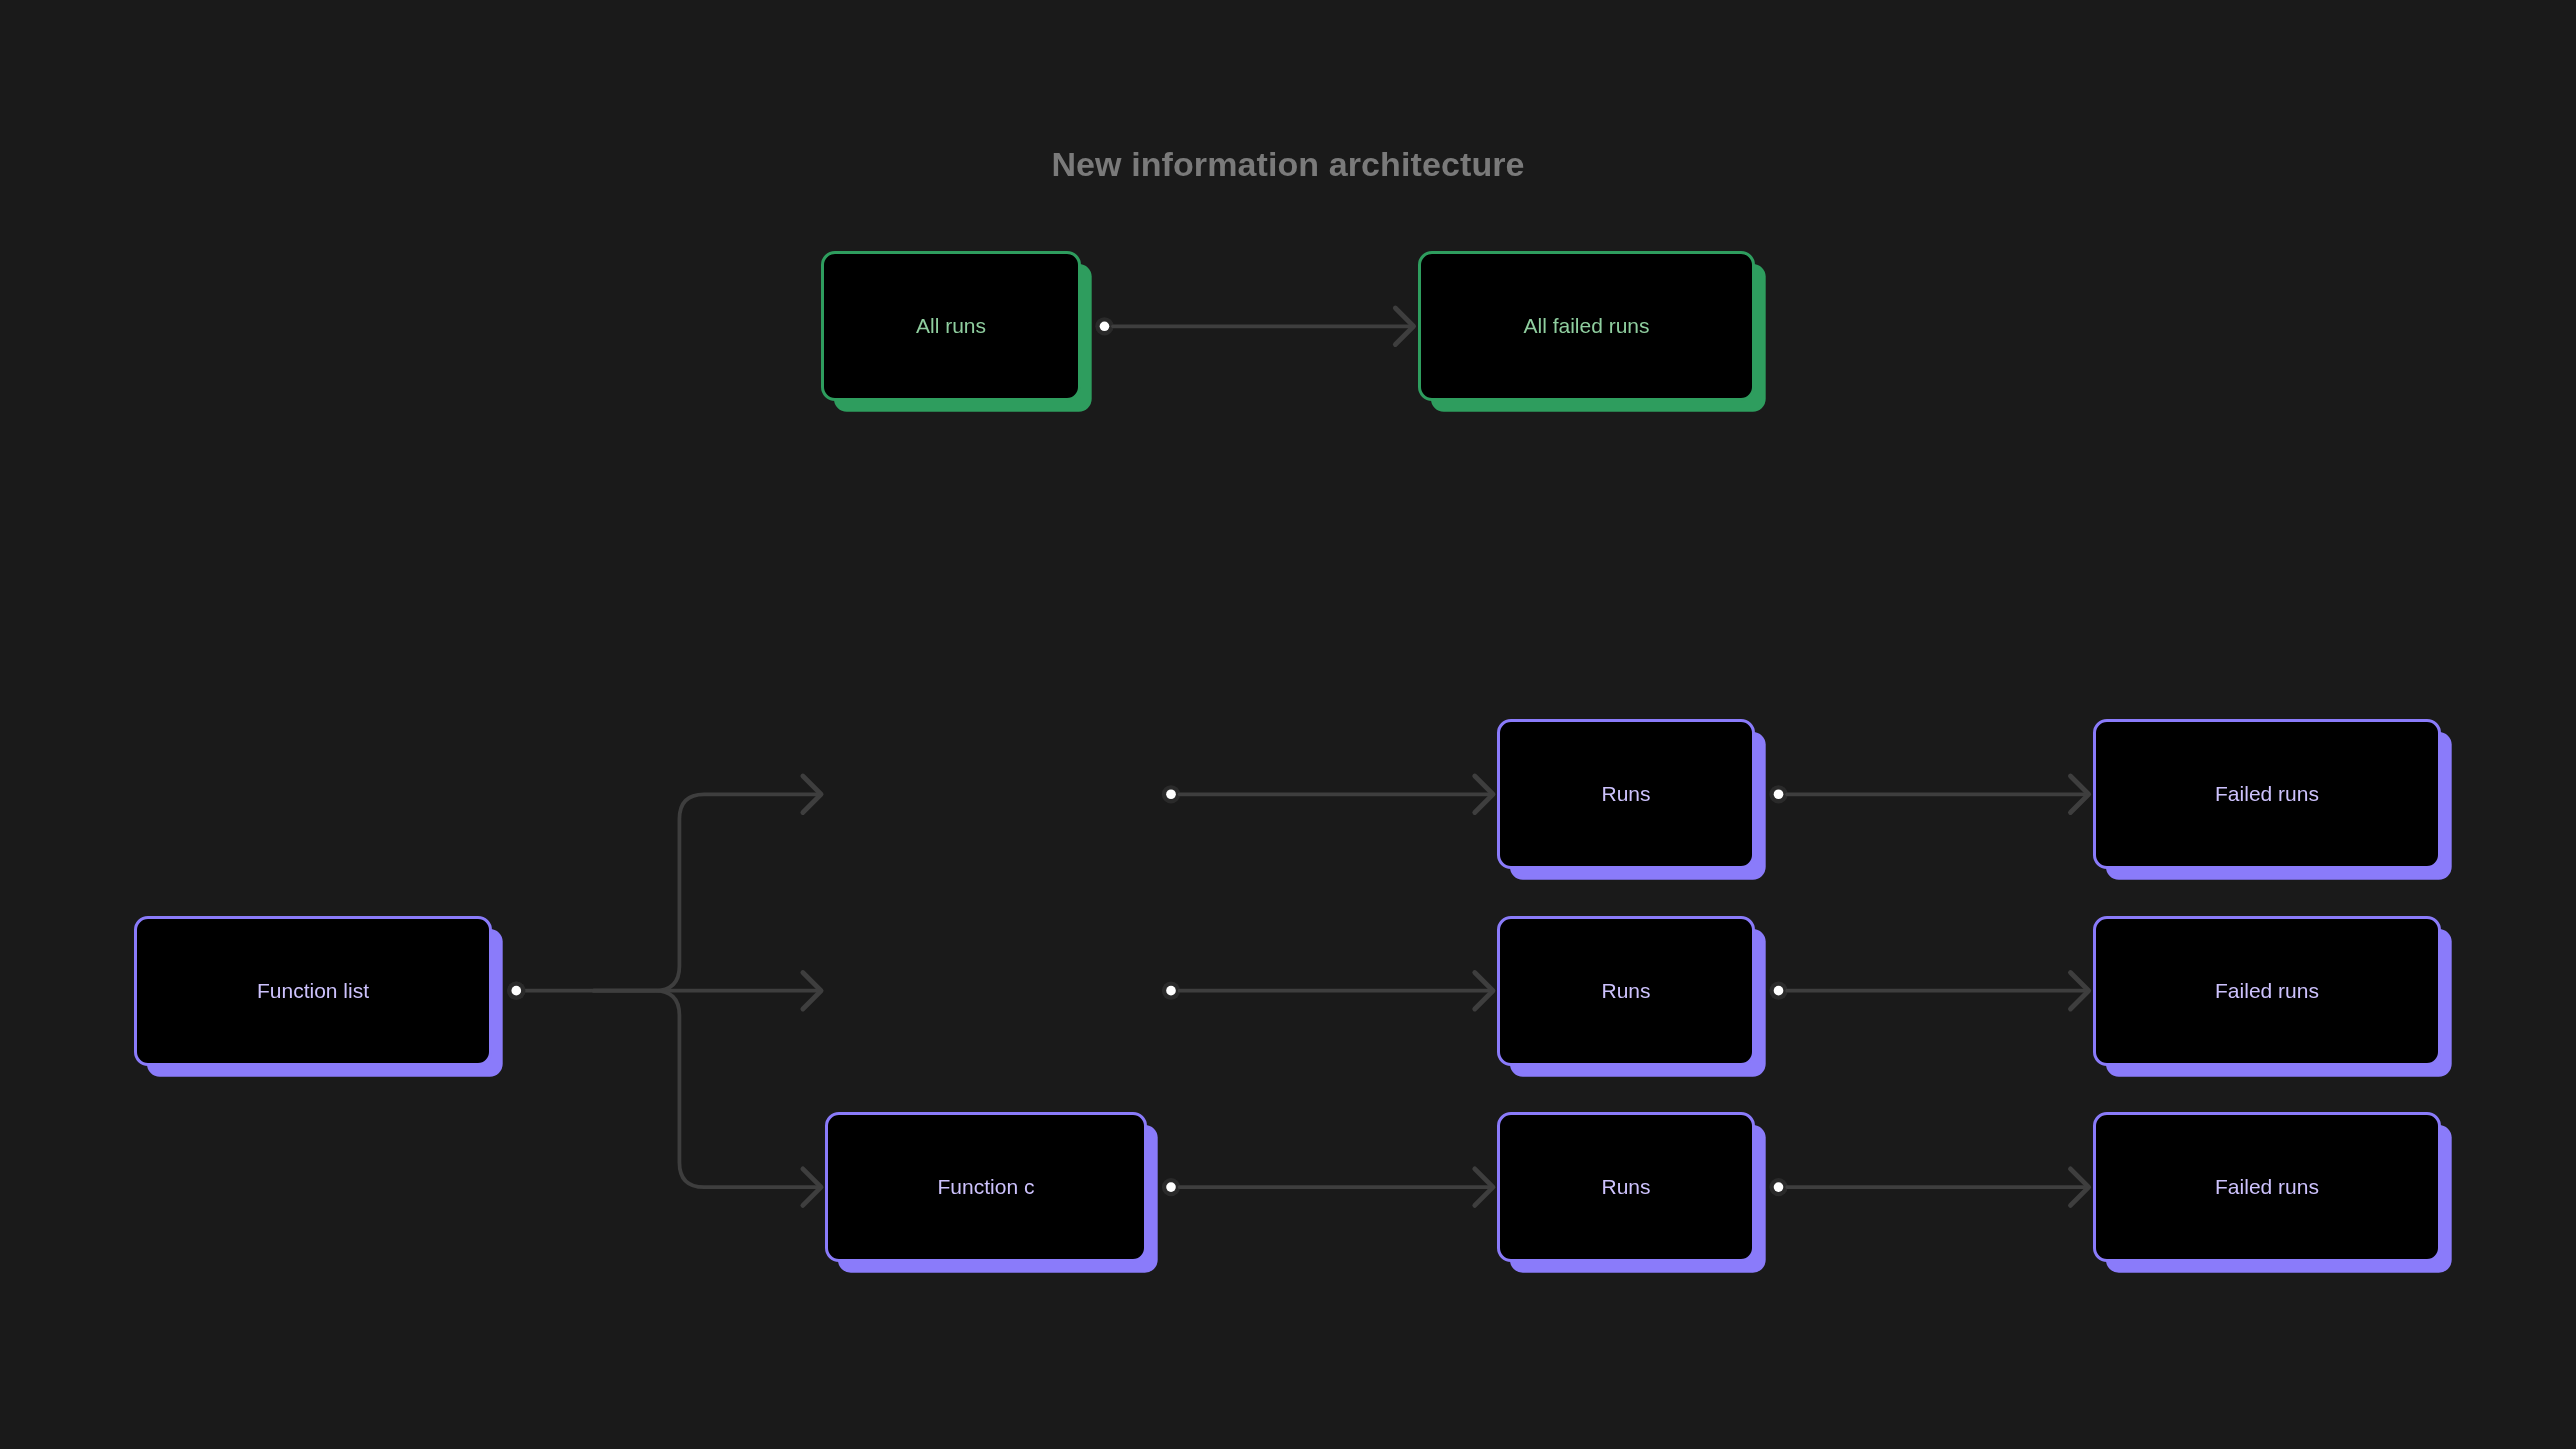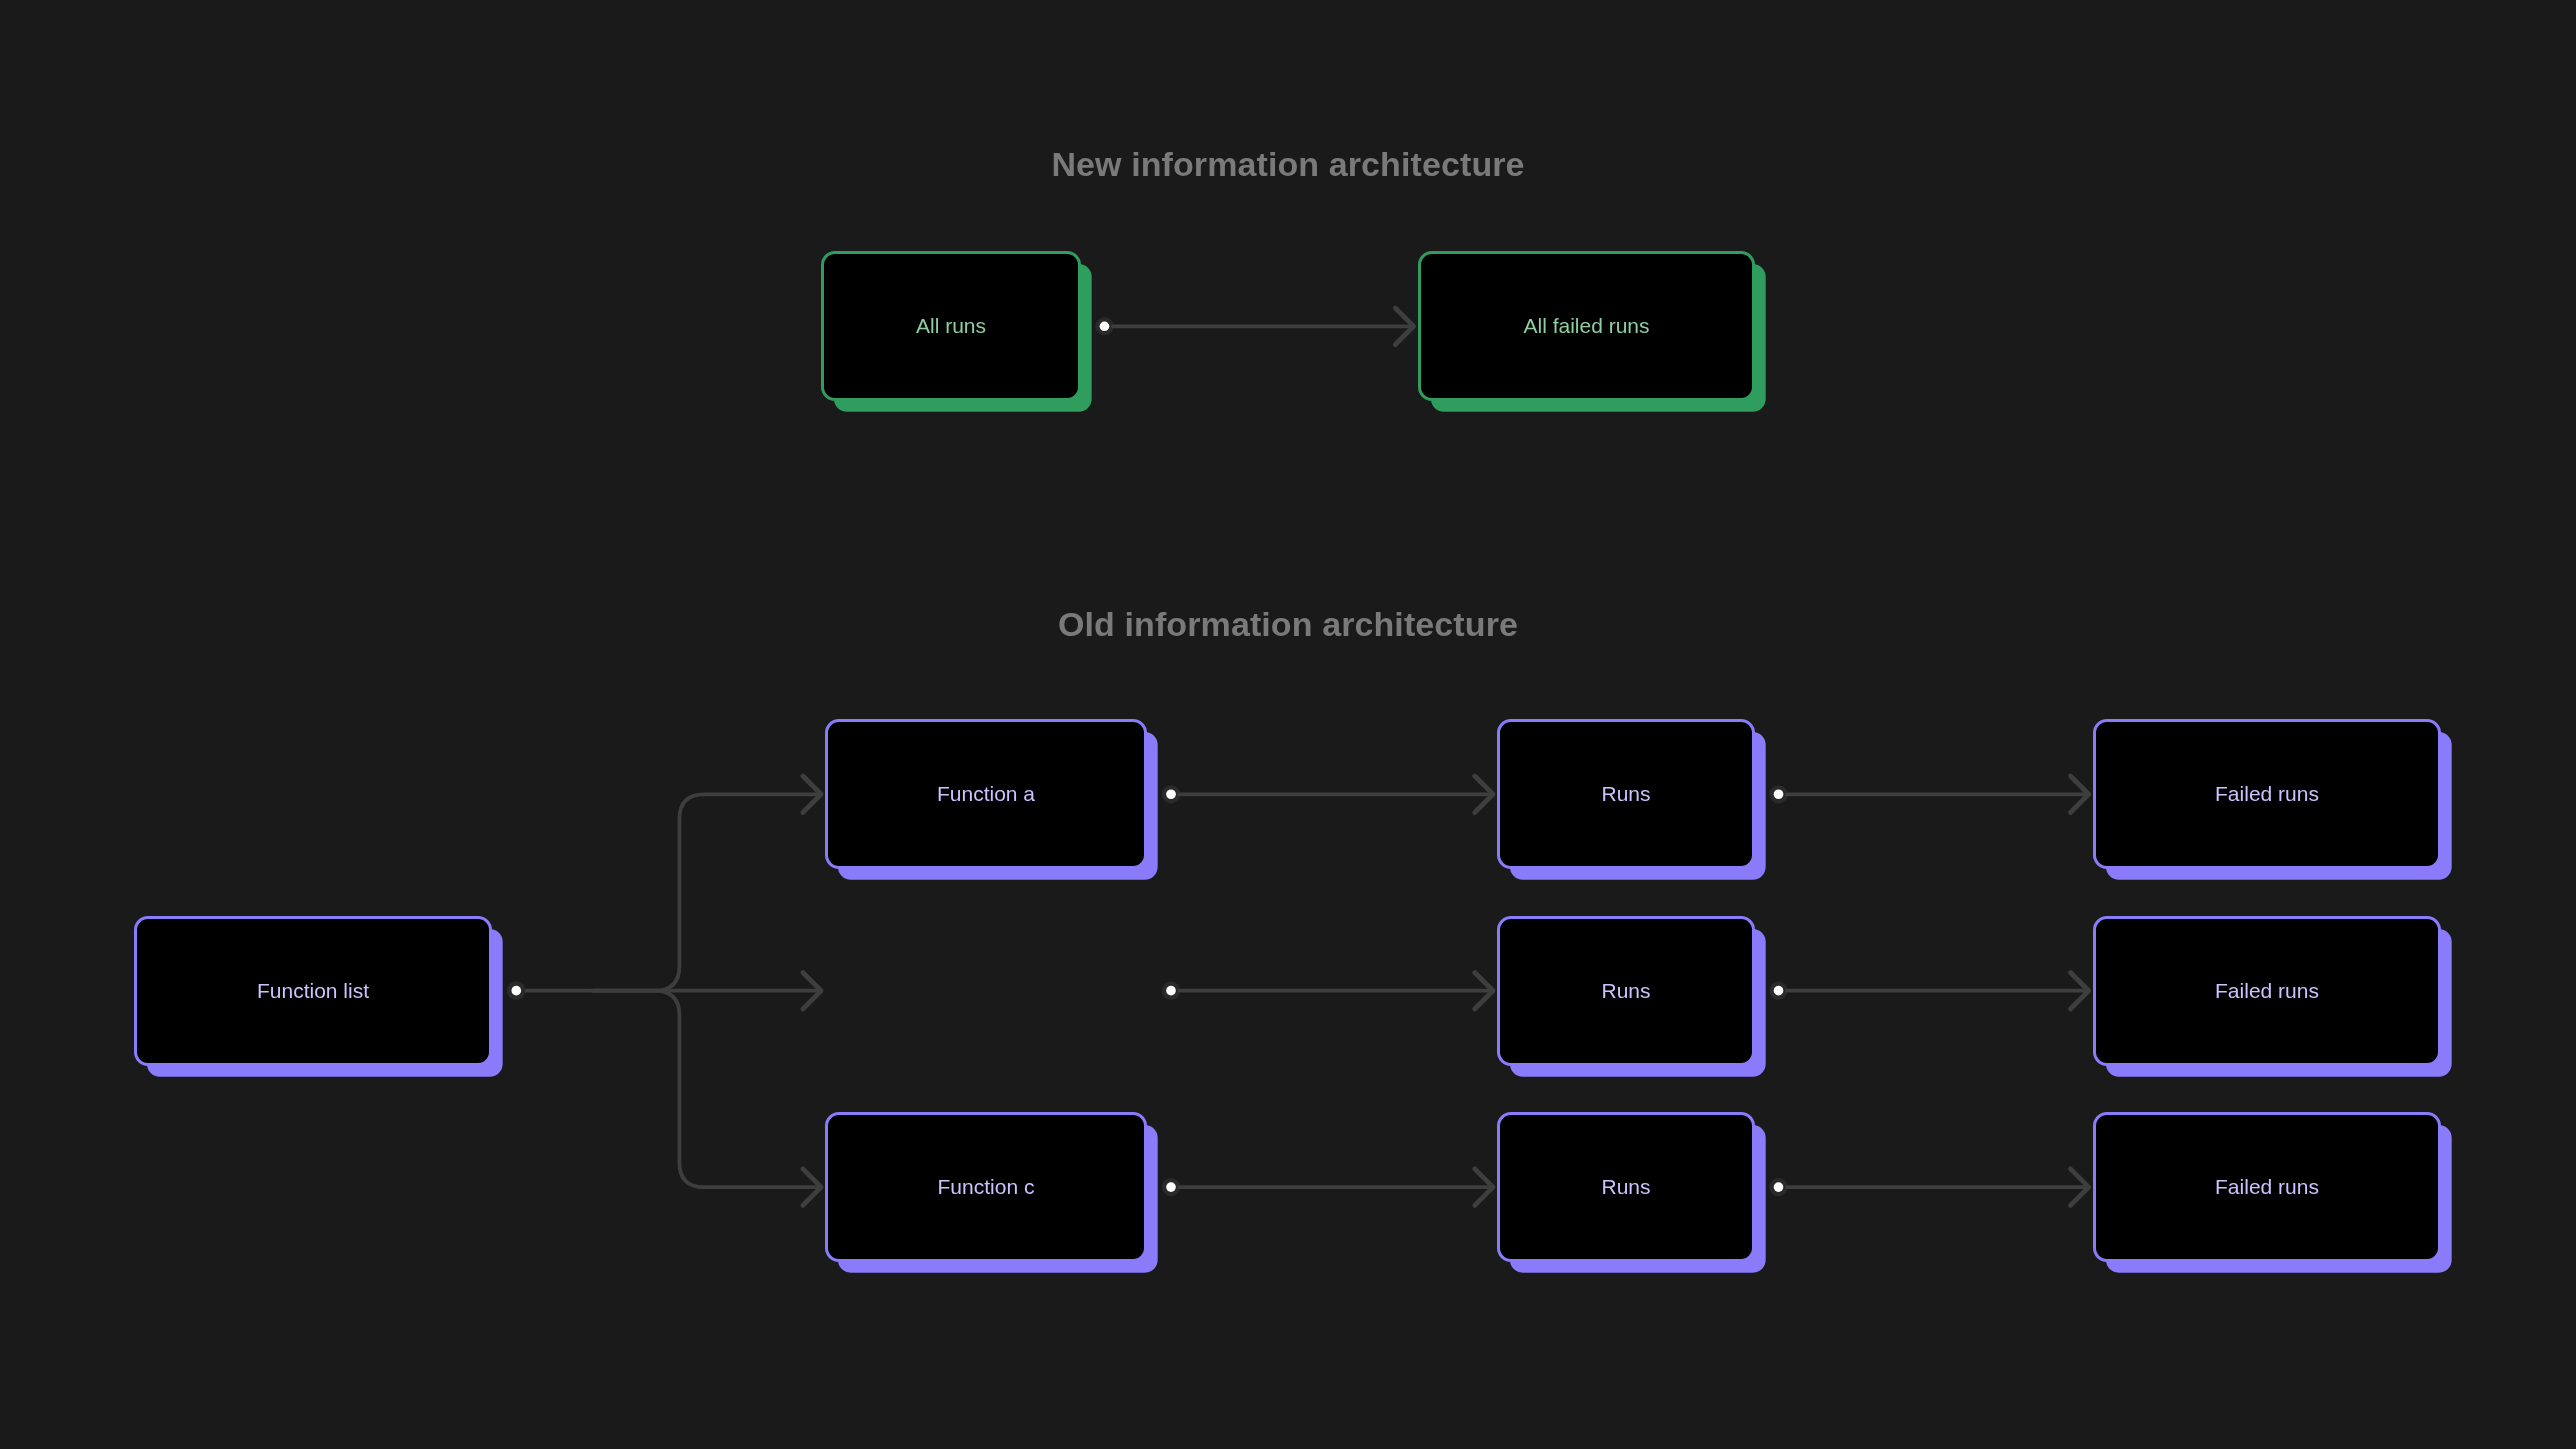--- a/index.html
+++ b/index.html
@@ -80,21 +80,20 @@
   .dot-ring { fill: #2a2a2a; }
   .dot-core { fill: #ffffff; }
 </style>
 </head>
 <body>
 
 <div id="canvas">
 
   <div class="section-title" id="title-new">New information architecture</div>
 
-  <div class="section-title" id="title-old">Old information architecture</div>
 
   <svg id="wires" viewBox="0 0 4800 2700" xmlns="http://www.w3.org/2000/svg">
       <circle cx="2058" cy="608" r="17" class="dot-ring"></circle>
       <circle cx="2058" cy="608" r="9" class="dot-core"></circle>
       <path d="M 2074 608 L 2630 608" class="wire"></path>
       <path d="M 2600 574 L 2634 608 L 2600 642" class="arrow-head"></path>
       <path d="M 1106 1846 L 1220 1846 Q 1266 1846 1266 1800 L 1266 1526 Q 1266 1480 1312 1480 L 1526 1480" class="wire"></path>
       <path d="M 1496 1446 L 1530 1480 L 1496 1514" class="arrow-head"></path>
       <circle cx="962" cy="1846" r="17" class="dot-ring"></circle>
       <circle cx="962" cy="1846" r="9" class="dot-core"></circle>
@@ -135,23 +134,20 @@
   </div>
 
   <div class="node purple" id="node-function-list" style="left: 134px; top: 916px; width: 358px; height: 150px;">
     <span>Function list</span>
   </div>
 
   <div class="node green" id="node-all-failed-runs" style="left: 1418px; top: 251px; width: 337px; height: 150px;">
     <span>All failed runs</span>
   </div>
 
-  <div class="node purple" id="node-function-a" style="left: 825px; top: 719px; width: 322px; height: 150px;">
-    <span>Function a</span>
-  </div>
   <div class="node purple" id="node-function-c" style="left: 825px; top: 1112px; width: 322px; height: 150px;">
     <span>Function c</span>
   </div>
 
   <div class="node purple" id="node-runs-a" style="left: 1497px; top: 719px; width: 258px; height: 150px;">
     <span>Runs</span>
   </div>
   <div class="node purple" id="node-runs-b" style="left: 1497px; top: 916px; width: 258px; height: 150px;">
     <span>Runs</span>
   </div>

